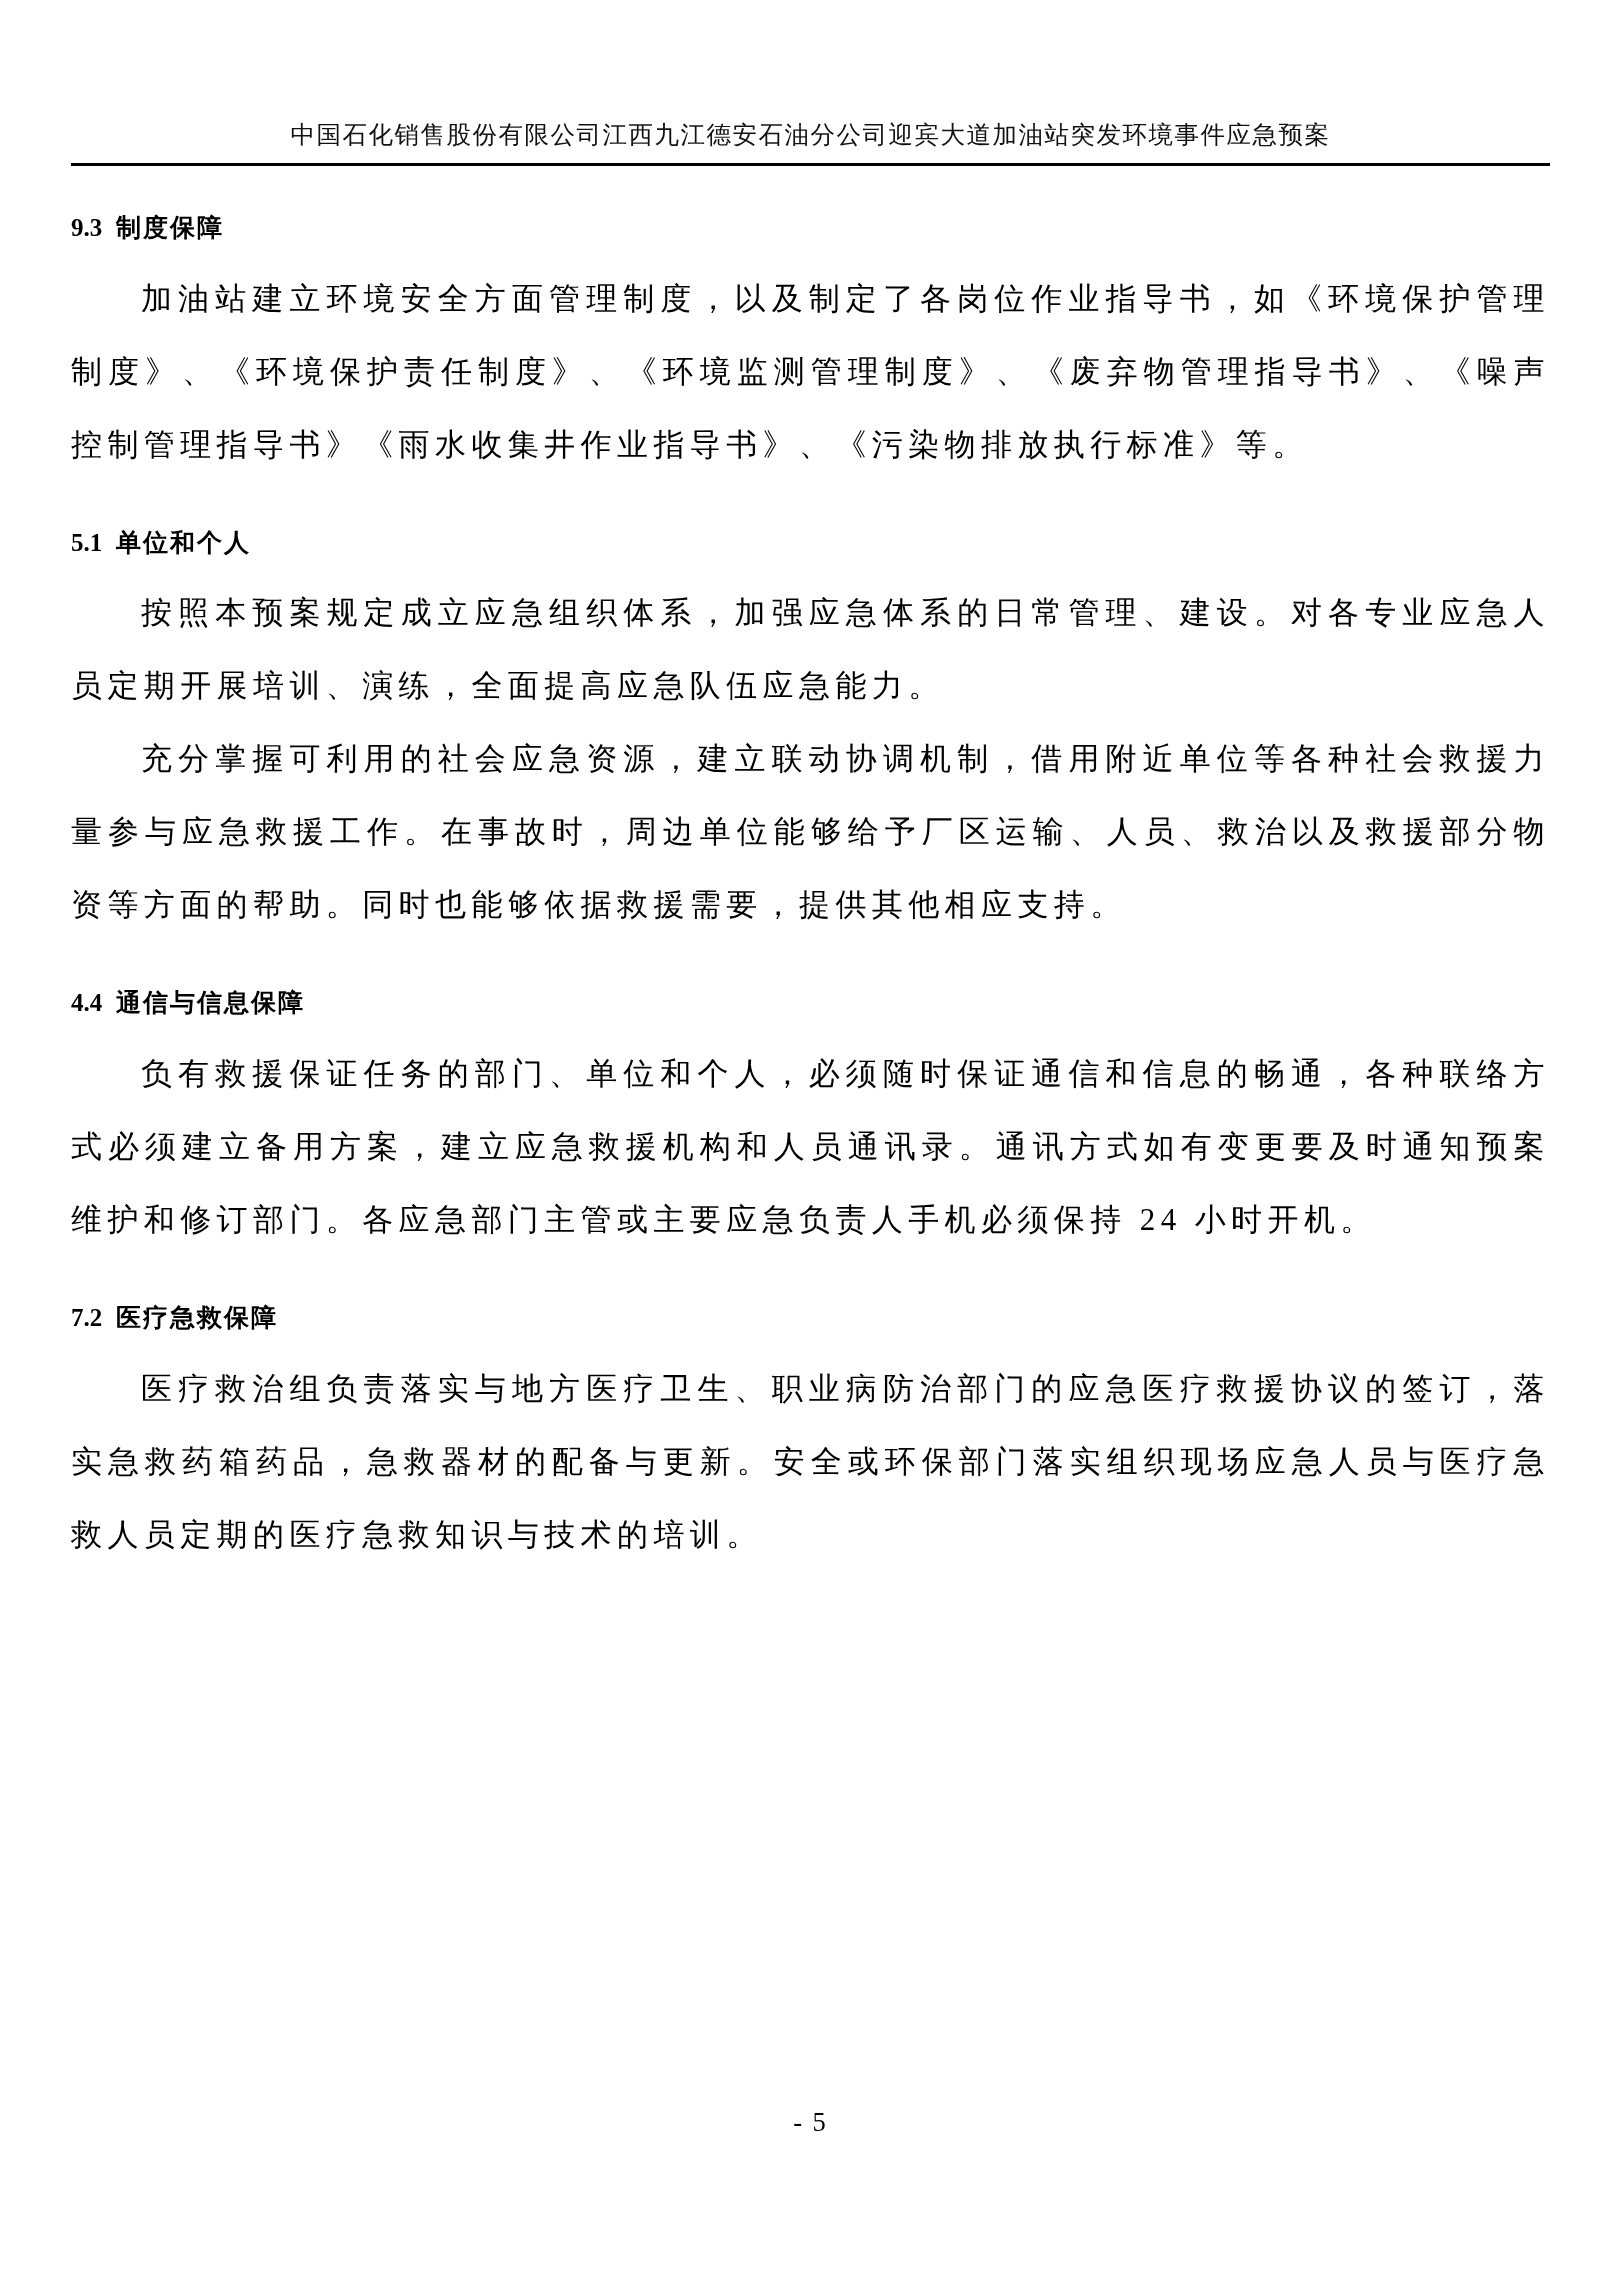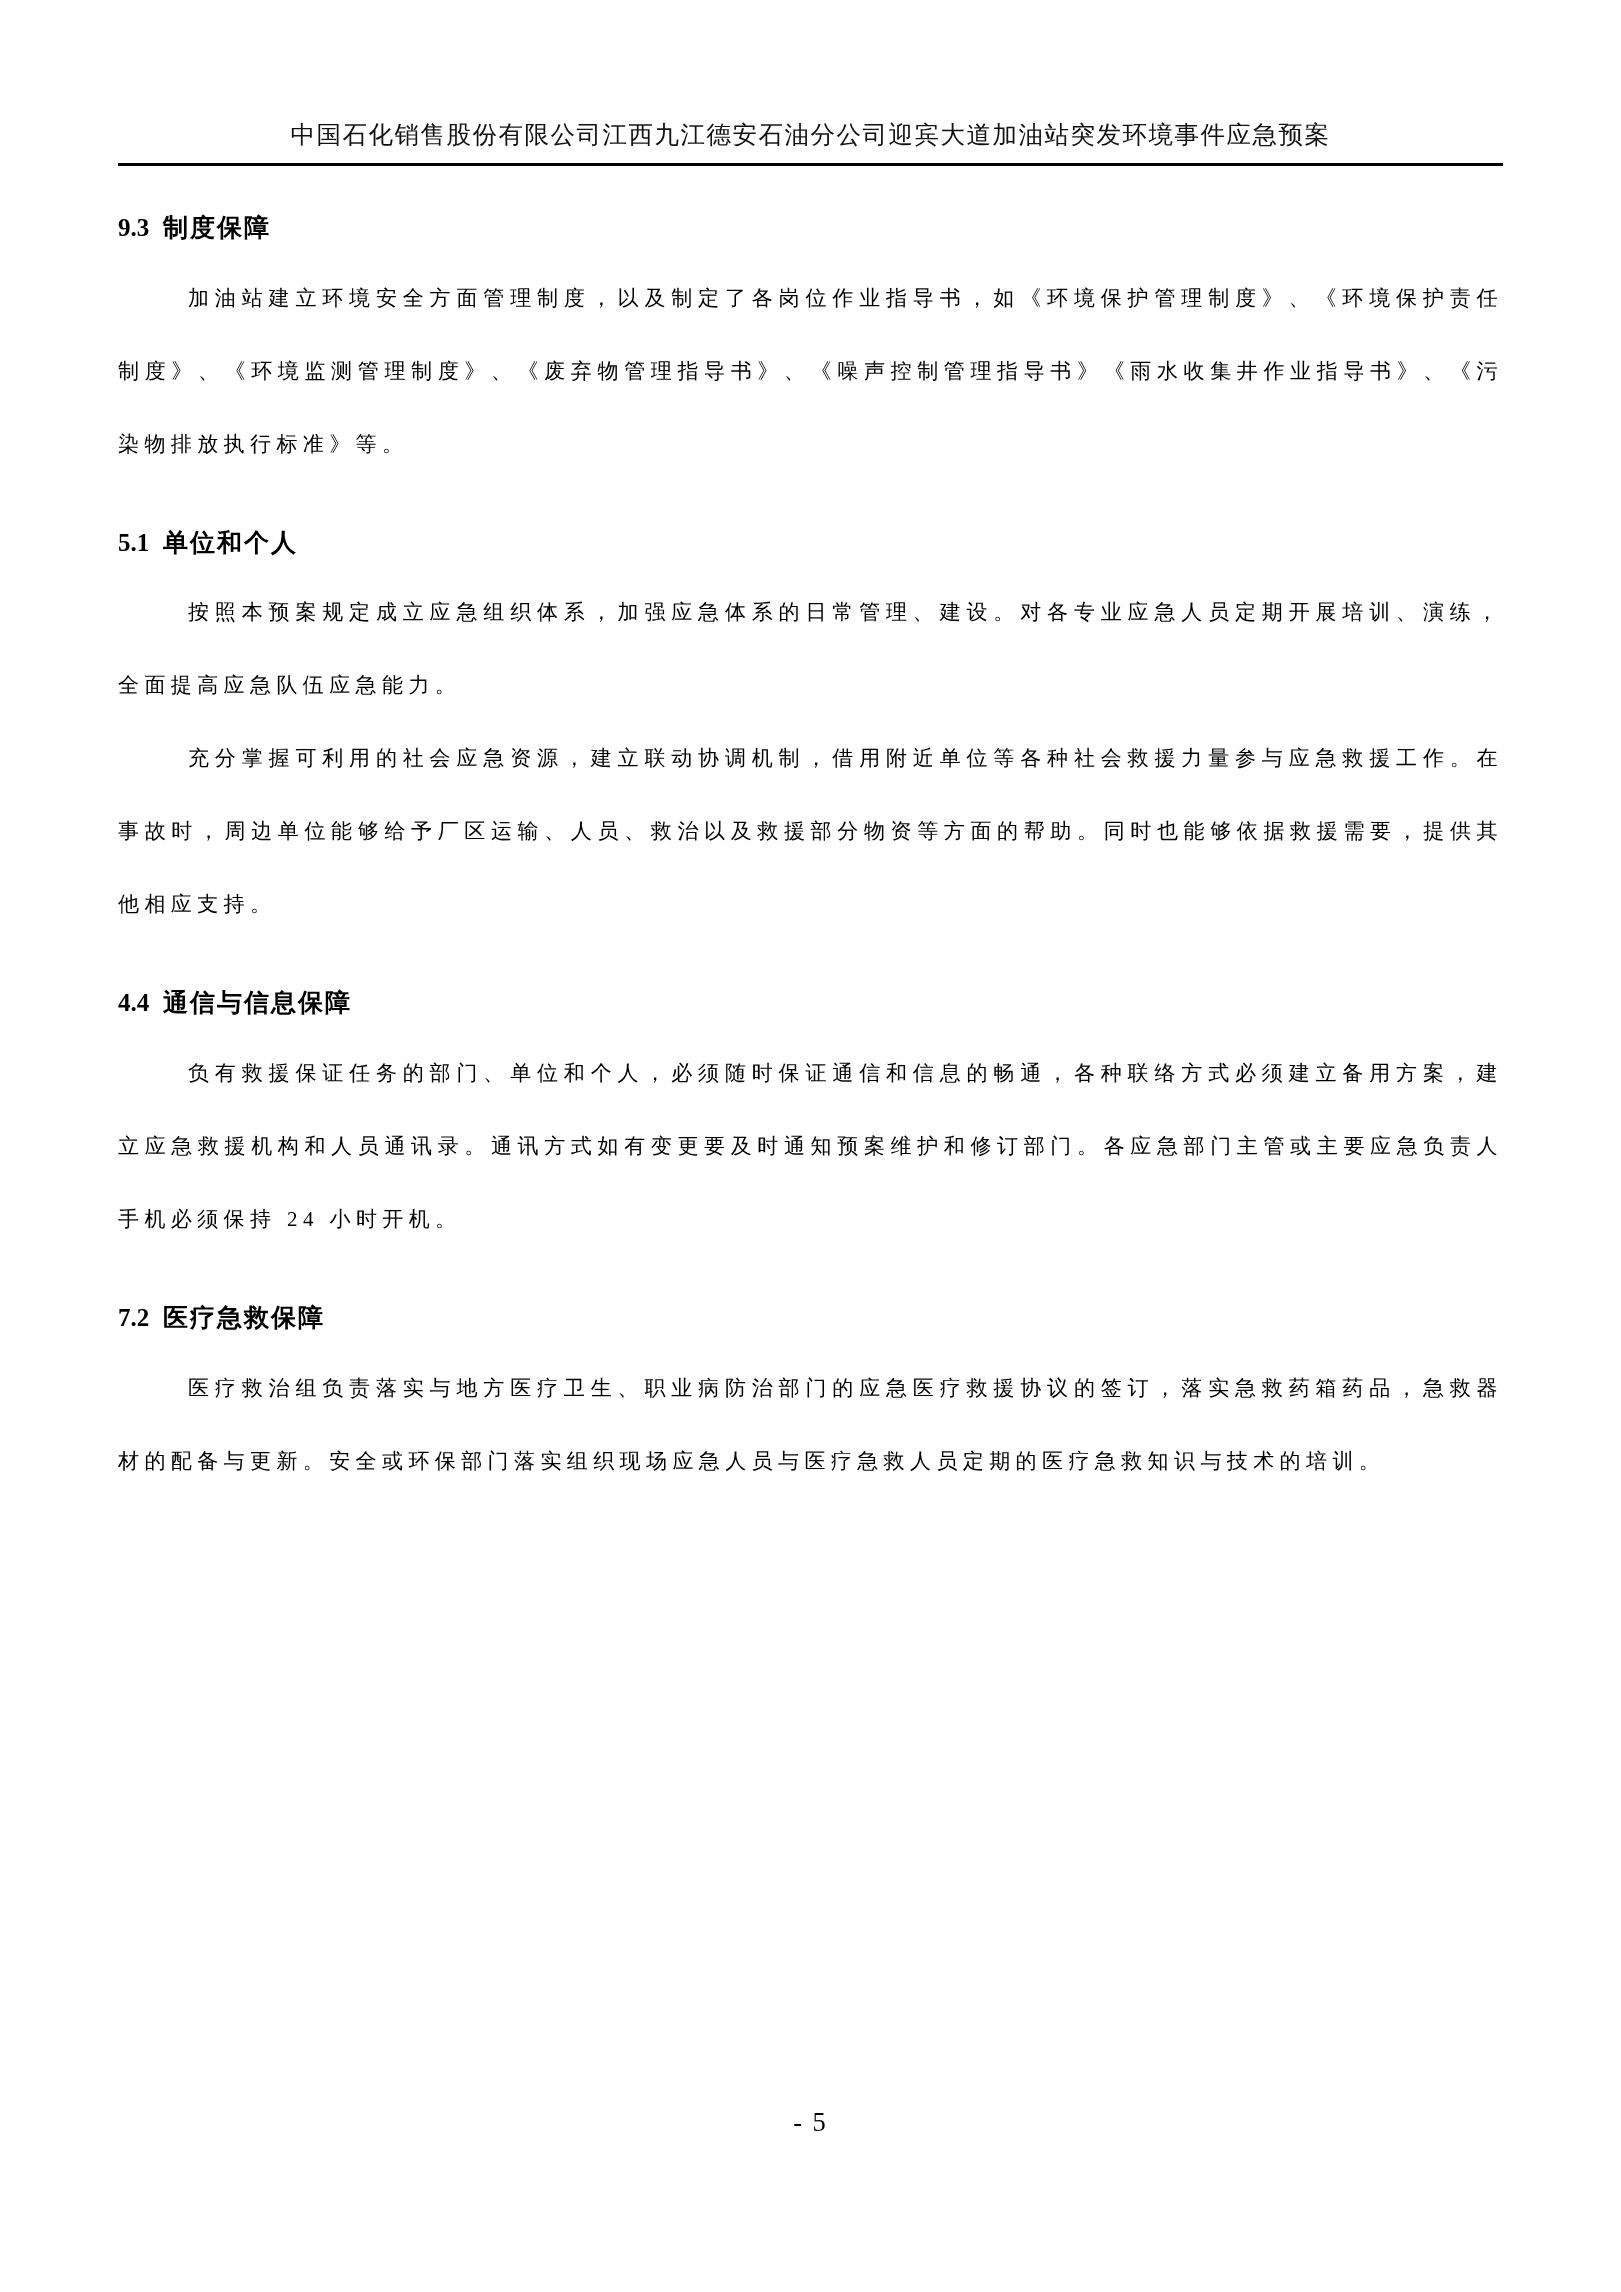--- a/index.html
+++ b/index.html
@@ -11,21 +11,21 @@
     width: 1621px;
     height: 2293px;
     position: relative;
     font-family: "Liberation Serif", "DejaVu Serif", serif;
     color: #000000;
     overflow: hidden;
   }
   .page {
     position: absolute;
     inset: 0;
-    padding: 0 118px;
+    padding: 0 71px;
     box-sizing: border-box;
   }
   .header-title {
     margin-top: 118px;
     text-align: center;
     font-size: 24.5px;
     letter-spacing: 1.5px;
     color: #111111;
     white-space: nowrap;
   }
@@ -41,21 +41,21 @@
     font-weight: bold;
     line-height: 49px;
     letter-spacing: 2px;
   }
   .section-number {
     margin-right: 13.7px;
     letter-spacing: 0;
   }
   .doc-paragraph {
     margin: 0;
-    font-size: 21px;
+    font-size: 31px;
     line-height: 73px;
     letter-spacing: 5.4px;
     text-align: justify;
     text-justify: inter-character;
     text-indent: 70px;
   }
   .footer {
     position: absolute;
     left: 0;
     right: 0;

